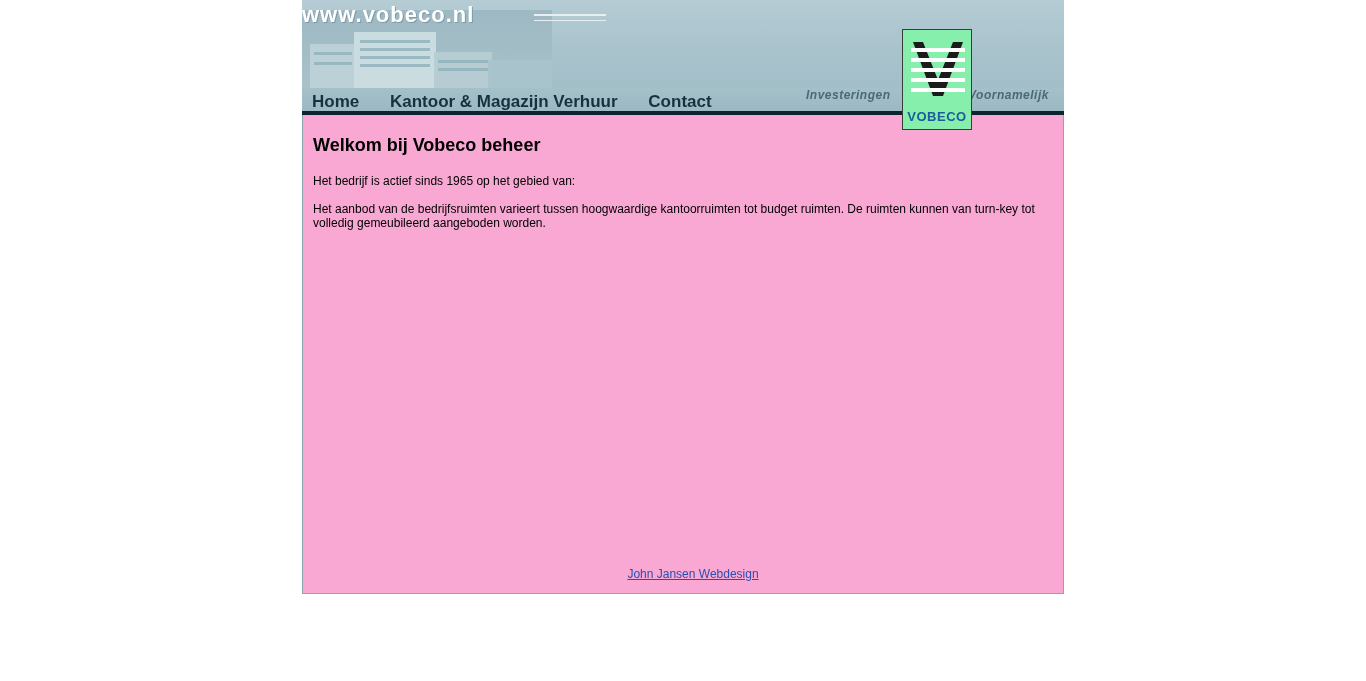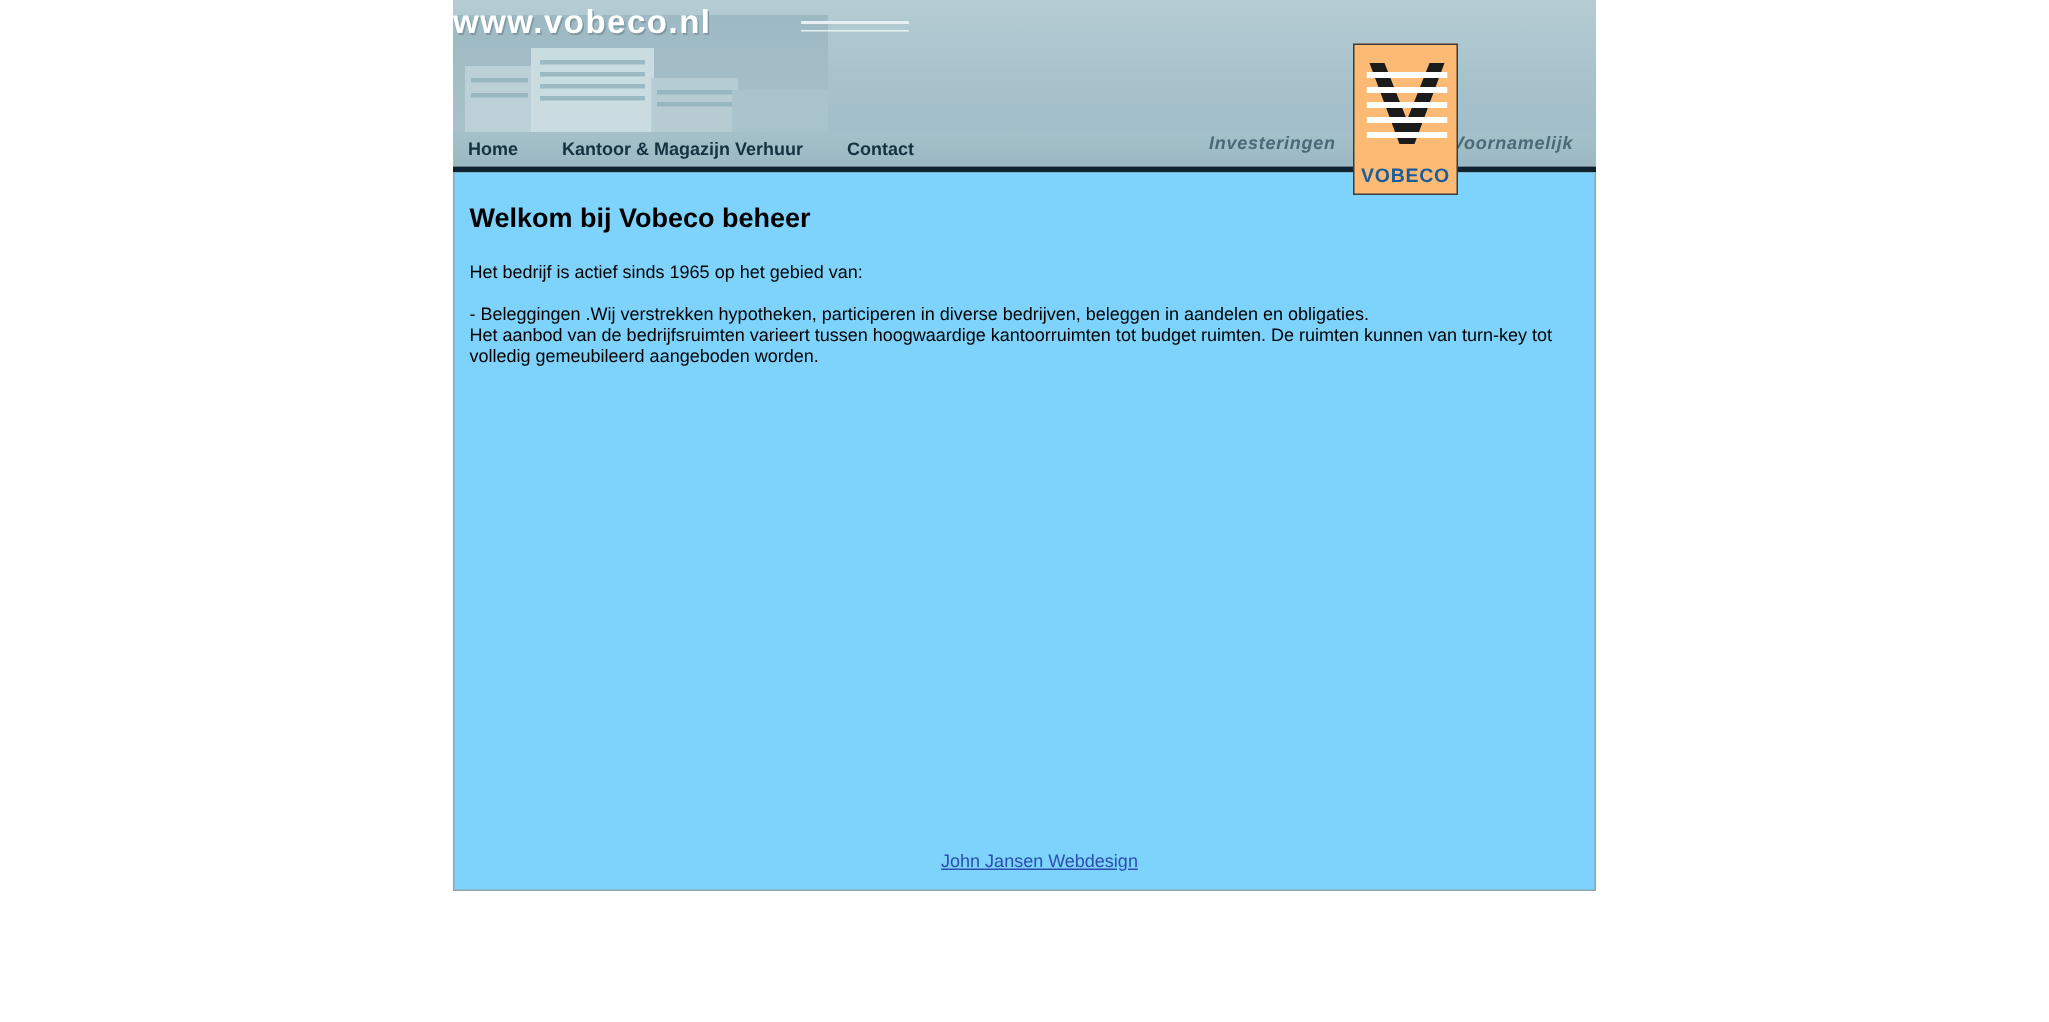--- a/index.html
+++ b/index.html
@@ -85,21 +85,21 @@
     height: 1px;
     background: #e7eff2;
   }
   
   .logo-box {
     position: absolute;
     left: 600px;
     top: 29px;
     width: 70px;
     height: 101px;
-    background: #fdba74;
+    background: #86efac;
     border: 1px solid #3b3b3b;
     box-sizing: border-box;
     z-index: 5;
   }
   .logo-mark {
     position: absolute;
     left: 8px;
     top: 8px;
     width: 54px;
     height: 62px;
@@ -122,21 +122,21 @@
     width: 762px;
     height: 23px;
     background: #a8c4cc;
     background: linear-gradient(180deg,#a4c0c9 0%, #9cb9c3 100%);
     border-bottom: 4px solid #0d2430;
   }
   .nav-links {
     position: absolute;
     left: 10px;
     top: 4px;
-    font-size: 12px;
+    font-size: 17px;
     font-weight: bold;
     color: #14323f;
   }
   .nav-links a {
     color: #14323f;
     text-decoration: none;
     margin-right: 26px;
   }
   .nav-tag {
     position: absolute;
@@ -149,21 +149,21 @@
     letter-spacing: .5px;
   }
   .nav-tag.left  { left: 504px; }
   .nav-tag.right { left: 666px; }
 
   
   .content {
     position: relative;
     width: 762px;
     height: 479px;
-    background: #7dd3fc;
+    background: #f9a8d4;
     border-left: 1px solid #8aa7b0;
     border-right: 1px solid #8aa7b0;
     border-bottom: 1px solid #8aa7b0;
     box-sizing: border-box;
   }
   .content-inner {
     padding: 20px 12px 0 10px;
   }
   h1.page-title {
     margin: 0 0 18px 0;
@@ -242,21 +242,20 @@
         <a href="#">Contact</a>
       </div>
       <div class="nav-tag left">Investeringen</div>
       <div class="nav-tag right">Voornamelijk</div>
     </div>
 
     <div class="content">
       <div class="content-inner">
         <h1 class="page-title">Welkom bij Vobeco beheer</h1>
         <p class="body-text">Het bedrijf is actief sinds 1965 op het gebied van:</p>
-        <p class="body-text tight">- Beleggingen .Wij verstrekken hypotheken, participeren in diverse bedrijven, beleggen in aandelen en obligaties.</p>
         <p class="body-text">Het aanbod van de bedrijfsruimten varieert tussen hoogwaardige kantoorruimten tot budget ruimten. De ruimten kunnen van turn-key tot volledig gemeubileerd aangeboden worden.</p>
       </div>
       <div class="footer">
         <a href="#">John Jansen Webdesign</a>
       </div>
     </div>
 
   </div>
 </div>
 

